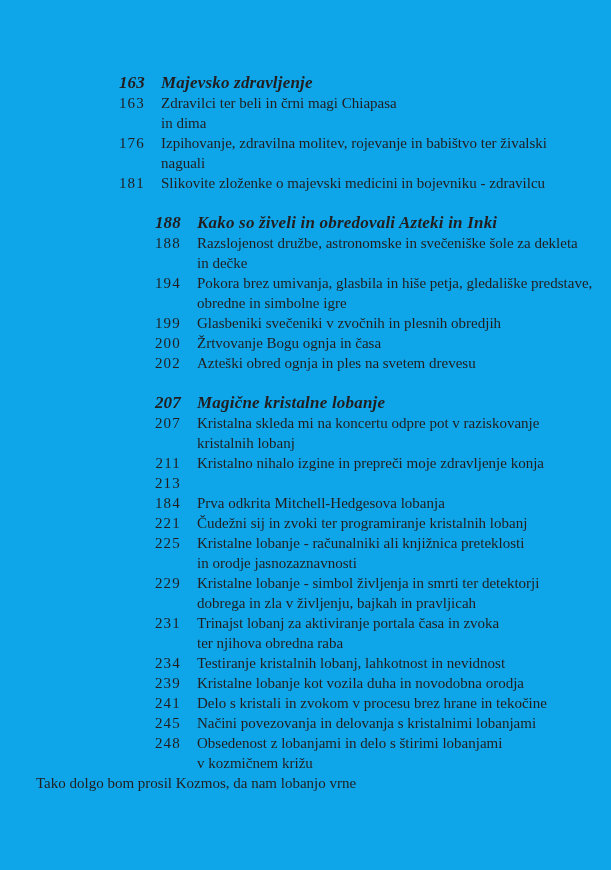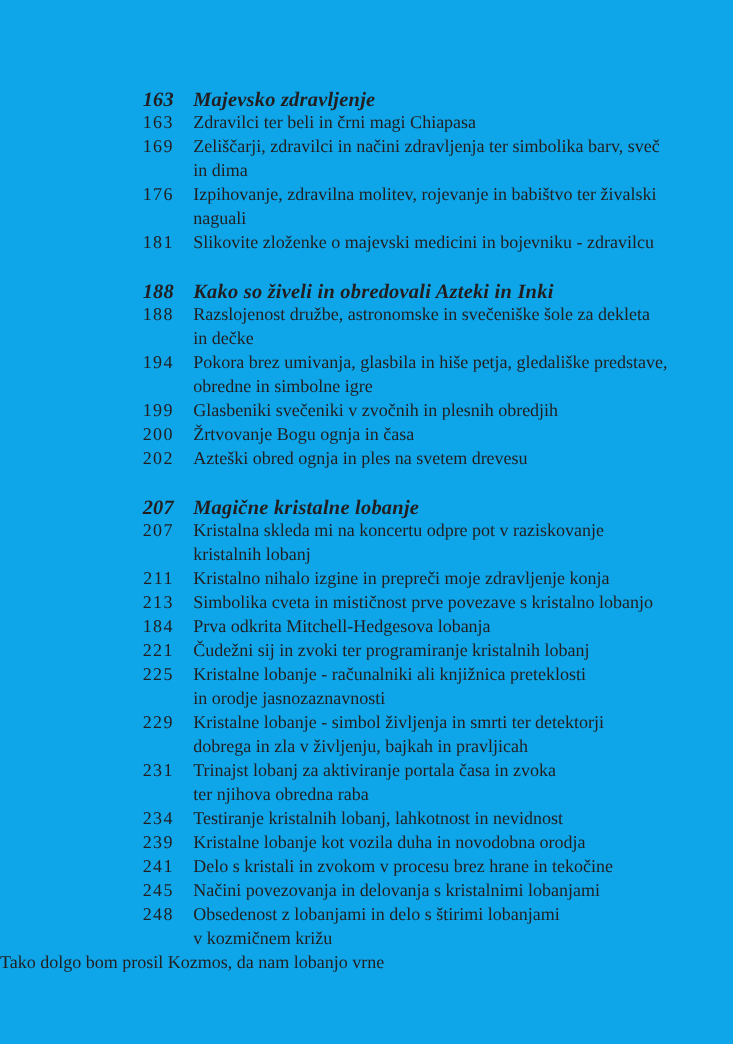--- a/index.html
+++ b/index.html
@@ -21,20 +21,21 @@
     background: #0ea5e9;
   }
   .toc {
     position: absolute;
     top: 73px;
     left: 0;
     right: 0;
   }
   .toc-section + .toc-section {
     margin-top: 20px;
+    margin-left: 36px;
   }
   .row {
     display: grid;
     grid-template-columns: 145px 1fr;
     column-gap: 16px;
     line-height: 20px;
     white-space: nowrap;
   }
   .num {
     text-align: right;
@@ -62,24 +63,20 @@
       <div class="toc-section">
         <div class="row header-row">
           <span class="num">163</span>
           <span class="txt">Majevsko zdravljenje</span>
         </div>
         <div class="row">
           <span class="num">163</span>
           <span class="txt">Zdravilci ter beli in črni magi Chiapasa</span>
         </div>
         <div class="row">
-          <span class="num">169</span>
-          <span class="txt">Zeliščarji, zdravilci in načini zdravljenja ter simbolika barv, sveč</span>
-        </div>
-        <div class="row">
           <span class="num"></span>
           <span class="txt">in dima</span>
         </div>
         <div class="row">
           <span class="num">176</span>
           <span class="txt">Izpihovanje, zdravilna molitev, rojevanje in babištvo ter živalski</span>
         </div>
         <div class="row">
           <span class="num"></span>
           <span class="txt it">naguali</span>
@@ -135,21 +132,20 @@
         <div class="row">
           <span class="num"></span>
           <span class="txt">kristalnih lobanj</span>
         </div>
         <div class="row">
           <span class="num">211</span>
           <span class="txt">Kristalno nihalo izgine in prepreči moje zdravljenje konja</span>
         </div>
         <div class="row">
           <span class="num">213</span>
-          <span class="txt">Simbolika cveta in mističnost prve povezave s kristalno lobanjo</span>
         </div>
         <div class="row">
           <span class="num">184</span>
           <span class="txt">Prva odkrita Mitchell-Hedgesova lobanja</span>
         </div>
         <div class="row">
           <span class="num">221</span>
           <span class="txt">Čudežni sij in zvoki ter programiranje kristalnih lobanj</span>
         </div>
         <div class="row">

